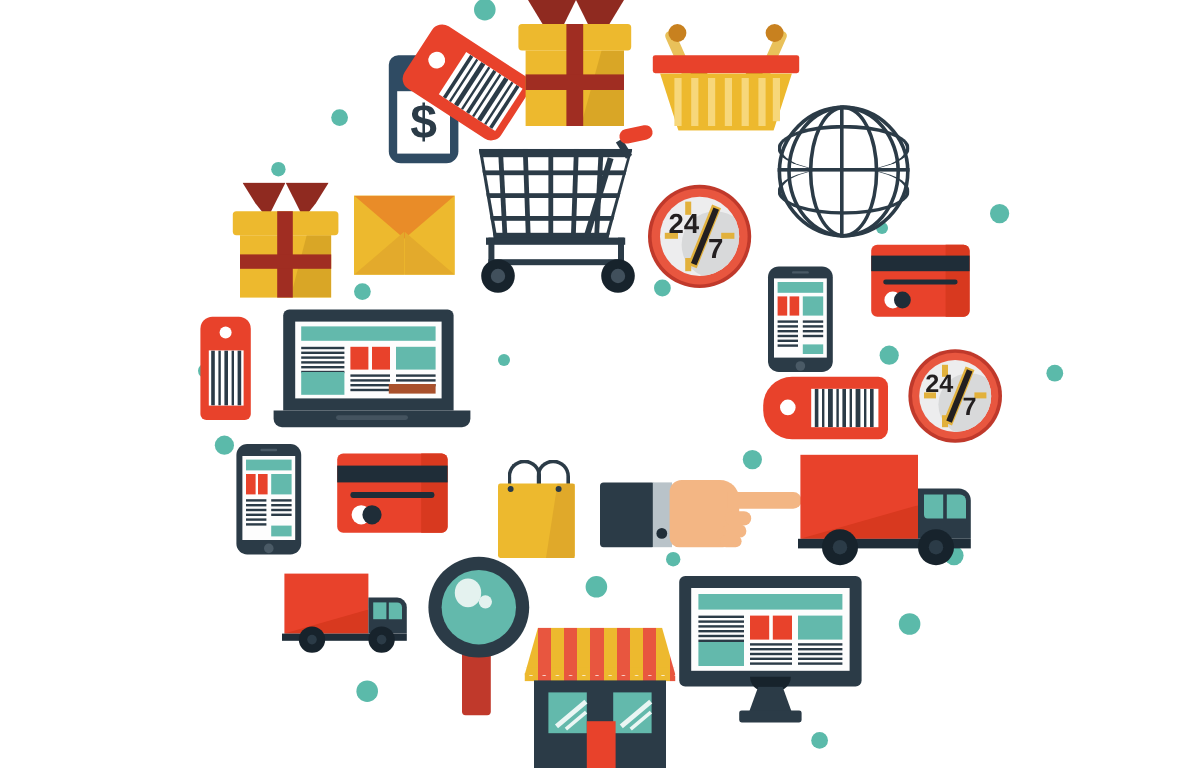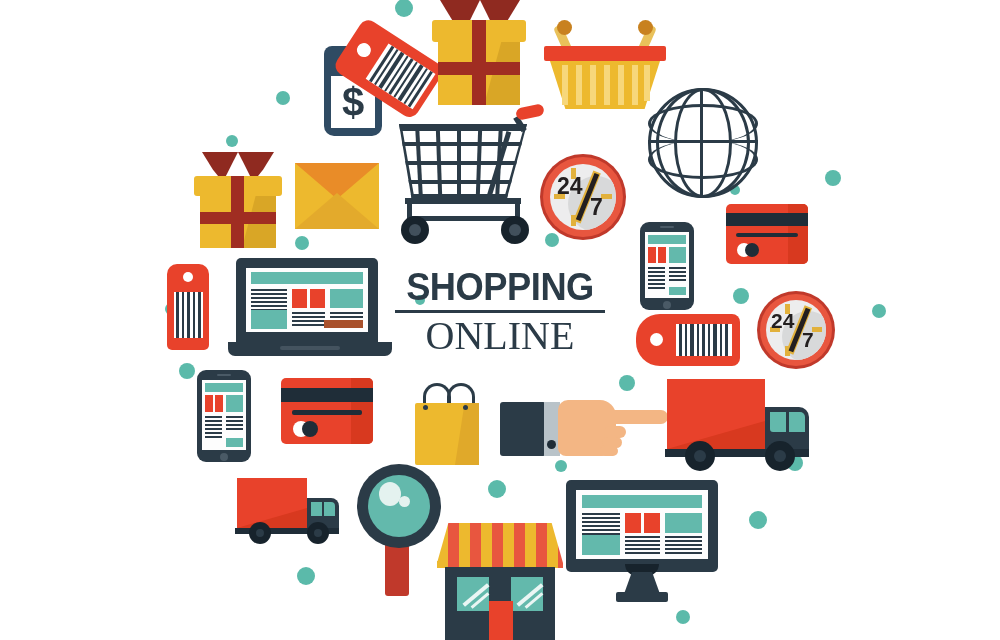--- a/index.html
+++ b/index.html
@@ -143,25 +143,20 @@
       <div class="dot" style="left: 370px; top: 485px; width: 16px; height: 16px; background: rgb(91, 186, 170);"></div>
       <div class="dot" style="left: 297px; top: 567px; width: 18px; height: 18px; background: rgb(91, 186, 170);"></div>
       <div class="dot" style="left: 179px; top: 363px; width: 16px; height: 16px; background: rgb(91, 186, 170);"></div>
       <div class="dot" style="left: 165px; top: 303px; width: 12px; height: 12px; background: rgb(91, 186, 170);"></div>
       <div class="dot" style="left: 239px; top: 321px; width: 12px; height: 12px; background: rgb(91, 186, 170);"></div>
       <div class="dot" style="left: 555px; top: 460px; width: 12px; height: 12px; background: rgb(91, 186, 170);"></div>
       <div class="dot" style="left: 676px; top: 610px; width: 14px; height: 14px; background: rgb(91, 186, 170);"></div>
       <div class="dot" style="left: 415px; top: 295px; width: 10px; height: 10px; background: rgb(91, 186, 170);"></div>
     </div>
 
-  <div id="wordmark">
-    <div class="l1">SHOPPING</div>
-    <div class="rule"></div>
-    <div class="l2">ONLINE</div>
-  </div>
 
   <div class="ico tag" style="left:318px;top:32px;width:78px;height:108px;">
     <div class="t" style="left:6px;top:14px;width:58px;height:90px;background:#2f4b63;border-radius:8px 8px 10px 10px;"></div>
     <div class="hole" style="left:28px;top:24px;width:13px;height:13px;"></div>
     <div class="lbl" style="left:13px;top:44px;width:44px;height:52px;display:flex;align-items:center;justify-content:center;">
       <span style="font-family:'Liberation Sans',sans-serif;font-weight:bold;font-size:40px;color:#2b3b47;line-height:1;">$</span>
     </div>
   </div>
 
   <div class="ico tag" style="left:332px;top:22px;width:110px;height:110px;transform:rotate(33deg);">

